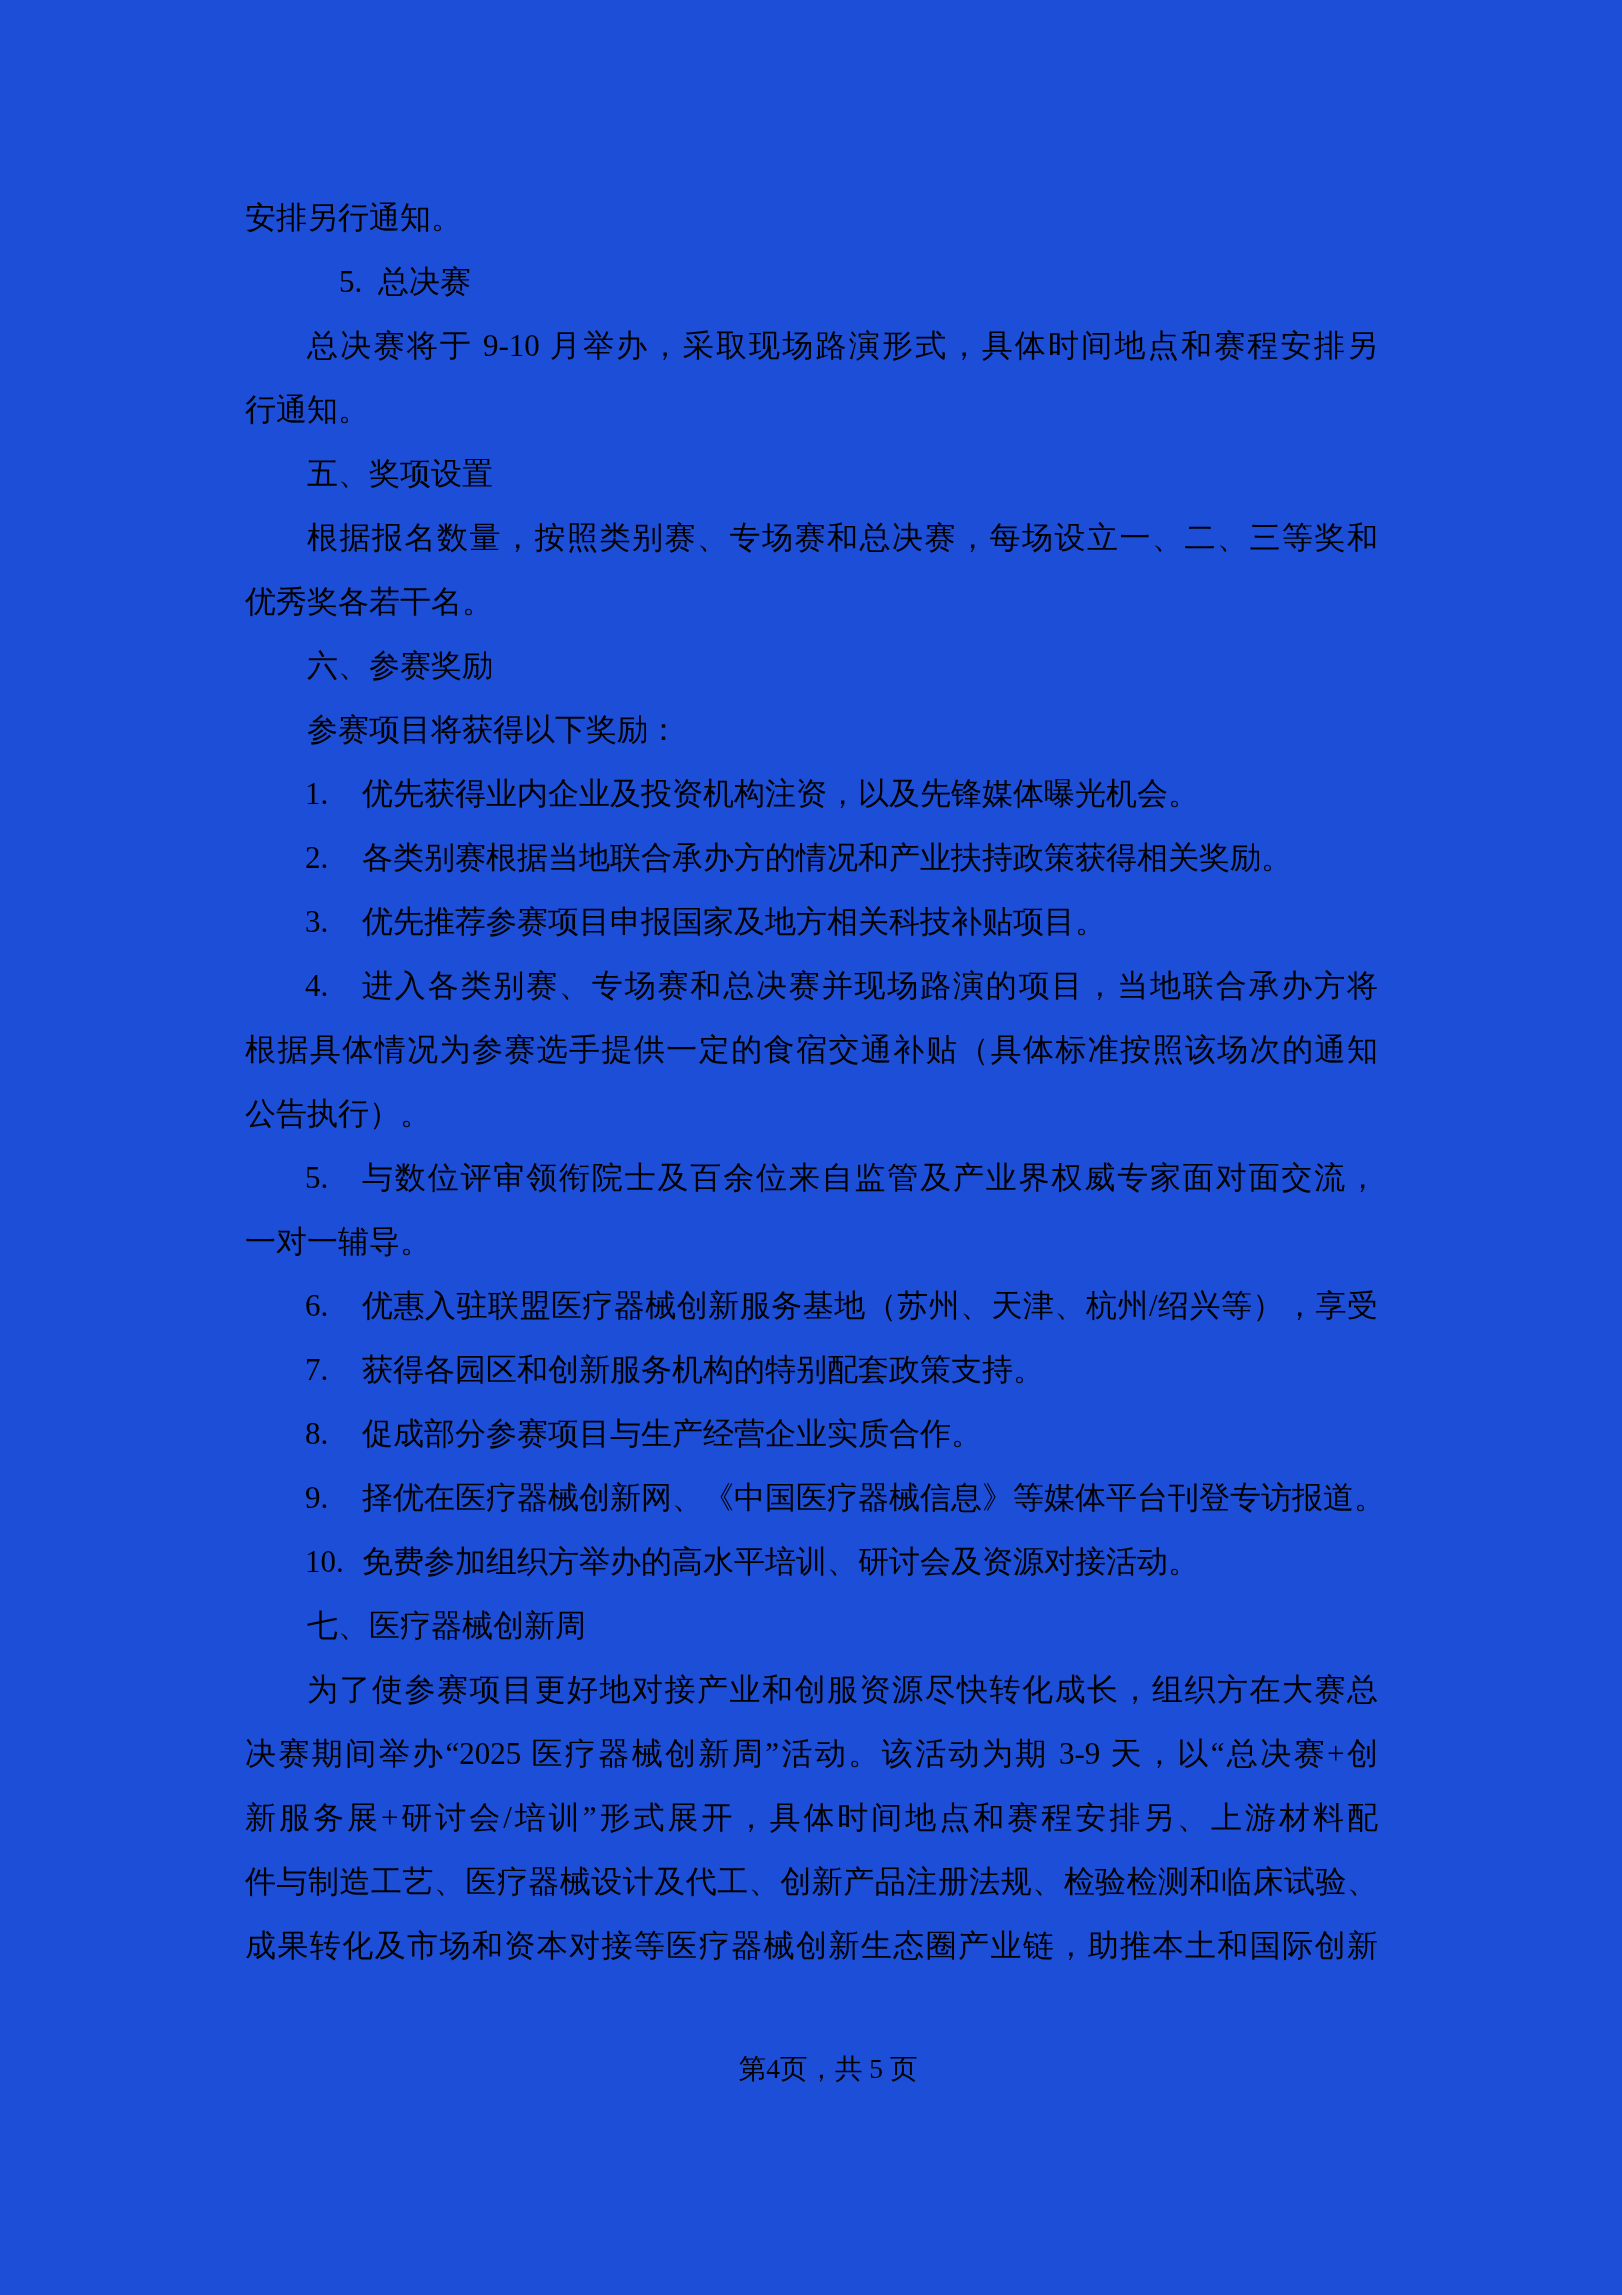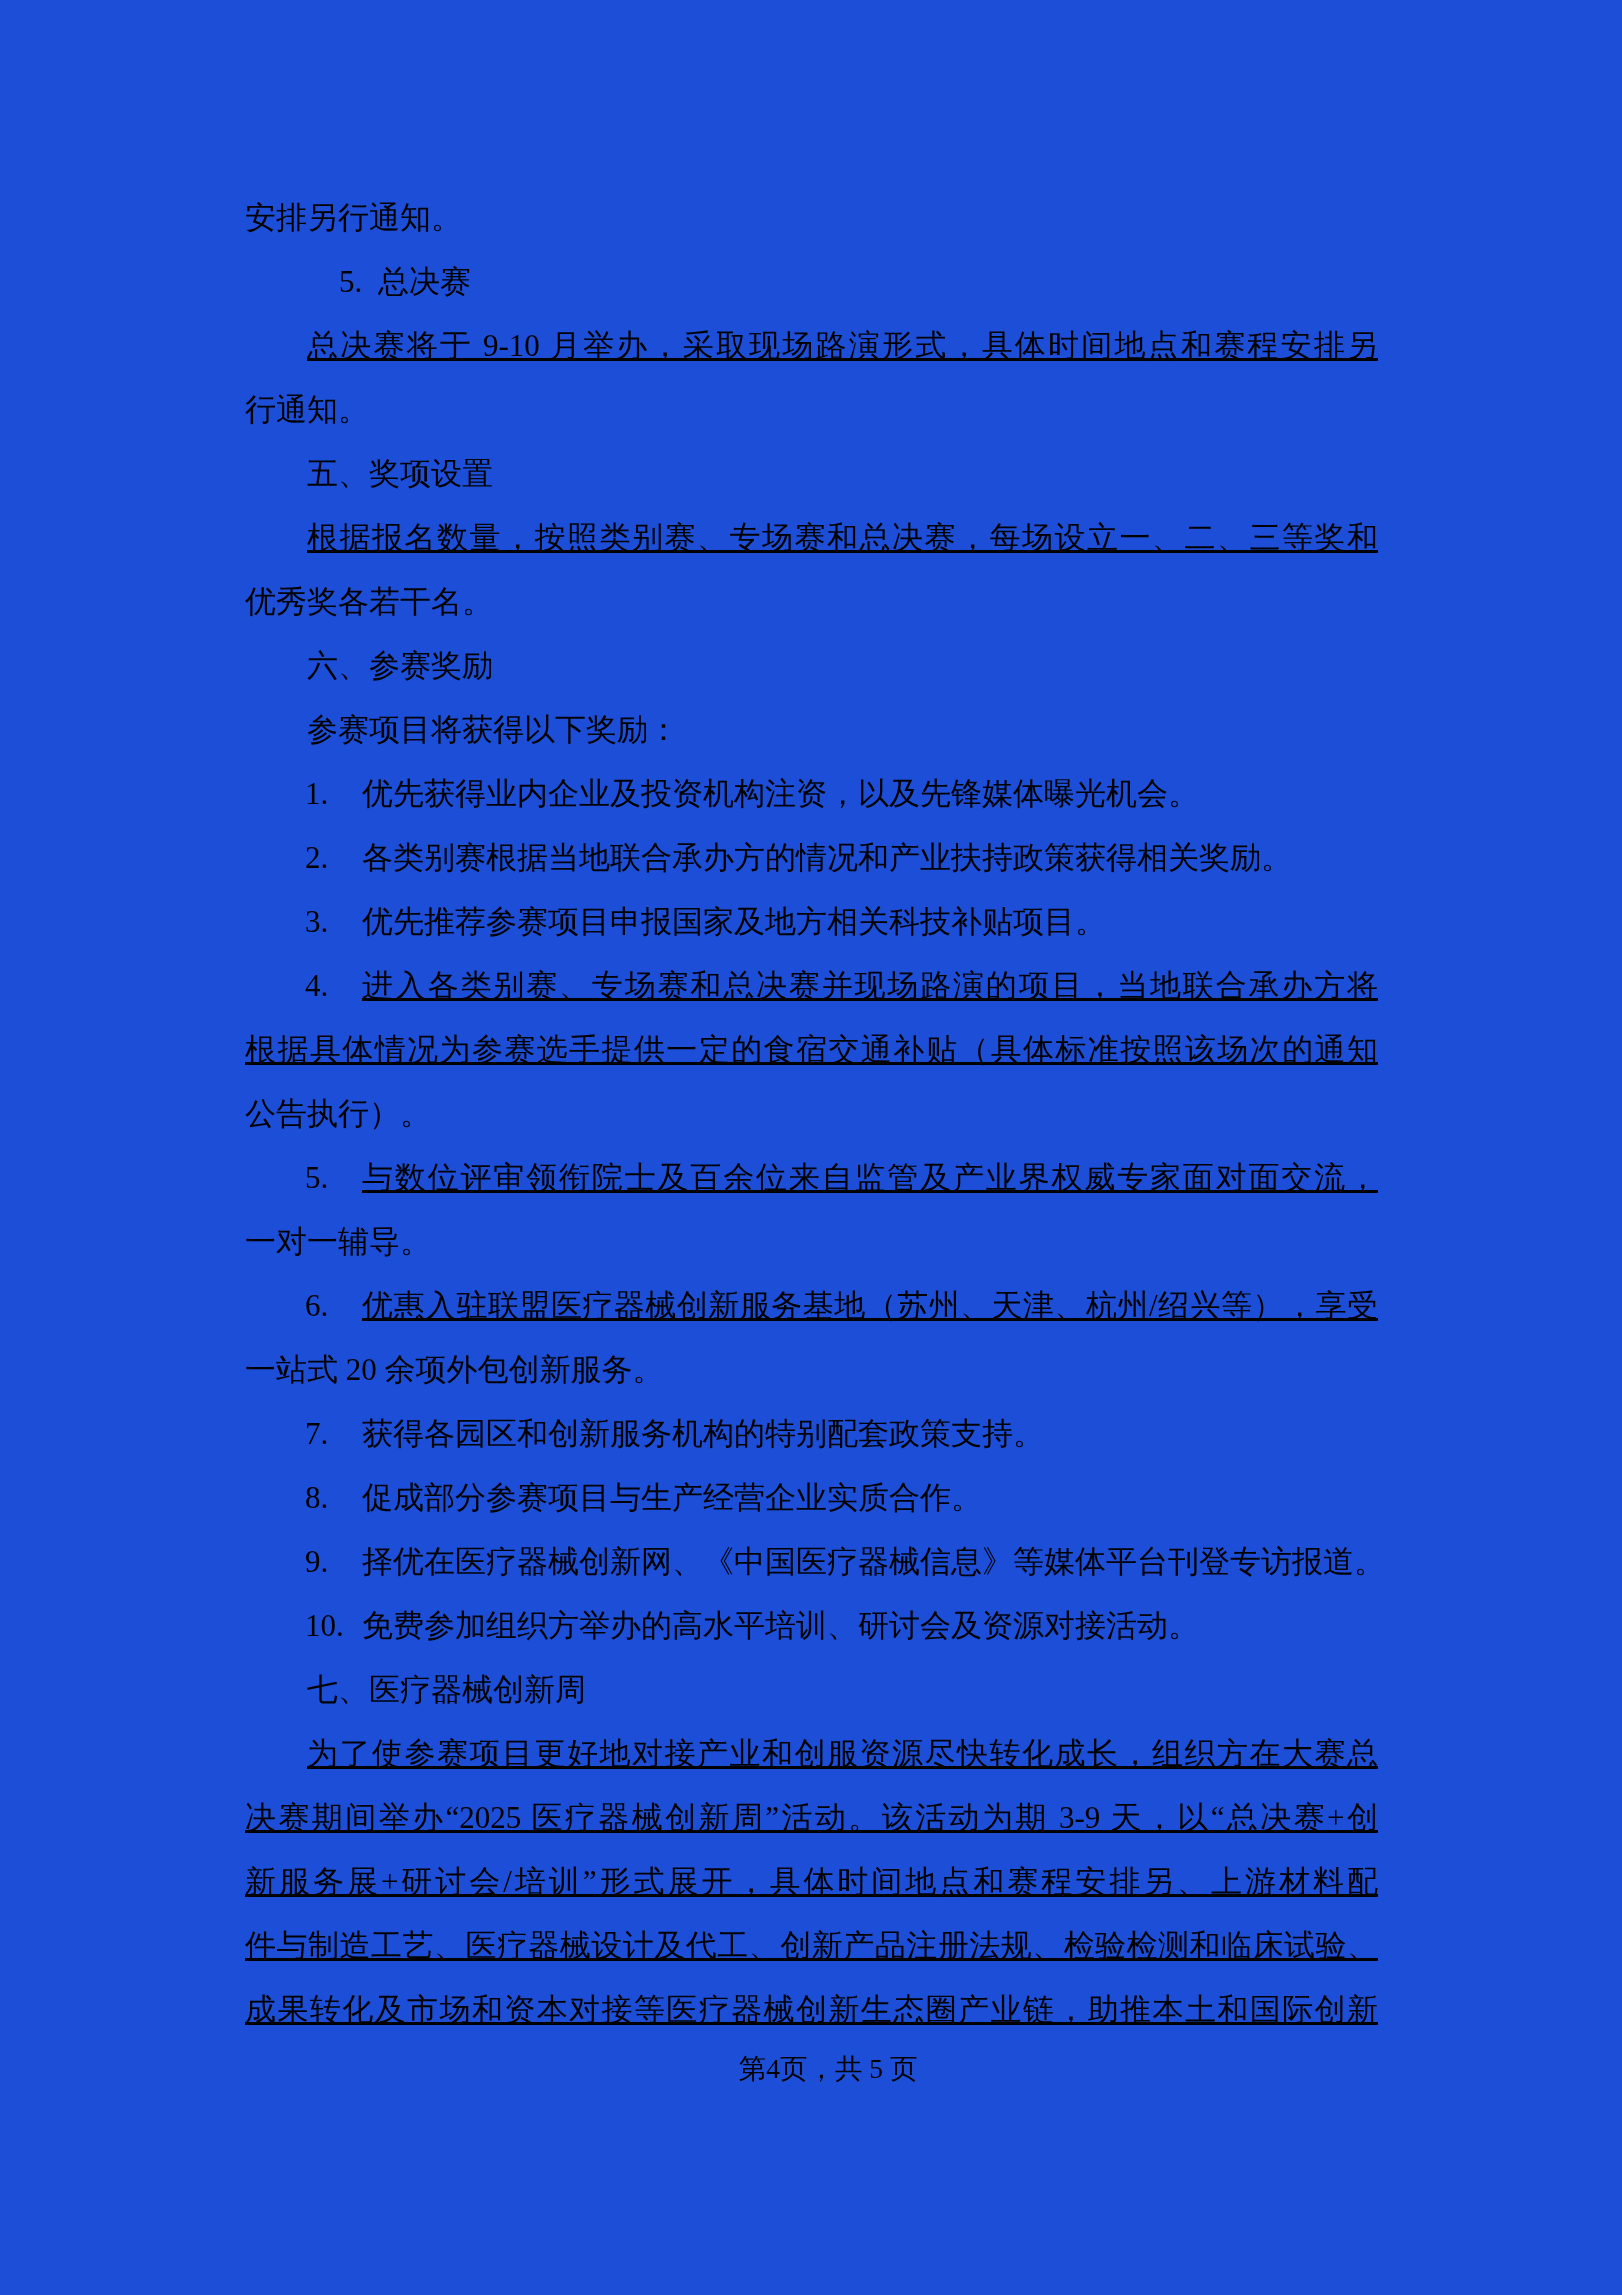--- a/index.html
+++ b/index.html
@@ -29,21 +29,20 @@
     line-height: 64px;
     height: 64px;
     white-space: nowrap;
     text-align: left;
   }
   
   .line.j {
     white-space: normal;
     text-align: justify;
     text-align-last: justify;
-    text-decoration: underline;
   }
   
   .line.p-first { padding-left: 62px; }
   
   .line.p-cont { padding-left: 0; }
   
   .line.heading {
     padding-left: 62px;
     font-family: "Liberation Sans", "DejaVu Sans", sans-serif;
     font-weight: 400;
@@ -91,21 +90,20 @@
       <div class="line p-first"><span>参赛项目将获得以下奖励：</span></div>
       <div class="line li"><span class="num">1.</span><span>优先获得业内企业及投资机构注资，以及先锋媒体曝光机会。</span></div>
       <div class="line li"><span class="num">2.</span><span>各类别赛根据当地联合承办方的情况和产业扶持政策获得相关奖励。</span></div>
       <div class="line li"><span class="num">3.</span><span>优先推荐参赛项目申报国家及地方相关科技补贴项目。</span></div>
       <div class="line li j"><span class="num">4.</span><span>进入各类别赛、专场赛和总决赛并现场路演的项目，当地联合承办方将</span></div>
       <div class="line p-cont j"><span>根据具体情况为参赛选手提供一定的食宿交通补贴（具体标准按照该场次的通知</span></div>
       <div class="line p-cont"><span>公告执行）。</span></div>
       <div class="line li j"><span class="num">5.</span><span>与数位评审领衔院士及百余位来自监管及产业界权威专家面对面交流，</span></div>
       <div class="line p-cont"><span>一对一辅导。</span></div>
       <div class="line li j"><span class="num">6.</span><span>优惠入驻联盟医疗器械创新服务基地（苏州、天津、杭州/绍兴等），享受</span></div>
-      <div class="line p-cont"><span>一站式 20 余项外包创新服务。</span></div>
       <div class="line li"><span class="num">7.</span><span>获得各园区和创新服务机构的特别配套政策支持。</span></div>
       <div class="line li"><span class="num">8.</span><span>促成部分参赛项目与生产经营企业实质合作。</span></div>
       <div class="line li"><span class="num">9.</span><span>择优在医疗器械创新网、《中国医疗器械信息》等媒体平台刊登专访报道。</span></div>
       <div class="line li"><span class="num">10.</span><span>免费参加组织方举办的高水平培训、研讨会及资源对接活动。</span></div>
       <div class="line heading"><span>七、医疗器械创新周</span></div>
       <div class="line p-first j"><span>为了使参赛项目更好地对接产业和创服资源尽快转化成长，组织方在大赛总</span></div>
       <div class="line p-cont j"><span>决赛期间举办“2025 医疗器械创新周”活动。该活动为期 3-9 天，以“总决赛+创</span></div>
       <div class="line p-cont j"><span>新服务展+研讨会/培训”形式展开，具体时间地点和赛程安排另、上游材料配</span></div>
       <div class="line p-cont j"><span>件与制造工艺、医疗器械设计及代工、创新产品注册法规、检验检测和临床试验、</span></div>
       <div class="line p-cont j"><span>成果转化及市场和资本对接等医疗器械创新生态圈产业链，助推本土和国际创新</span></div>

